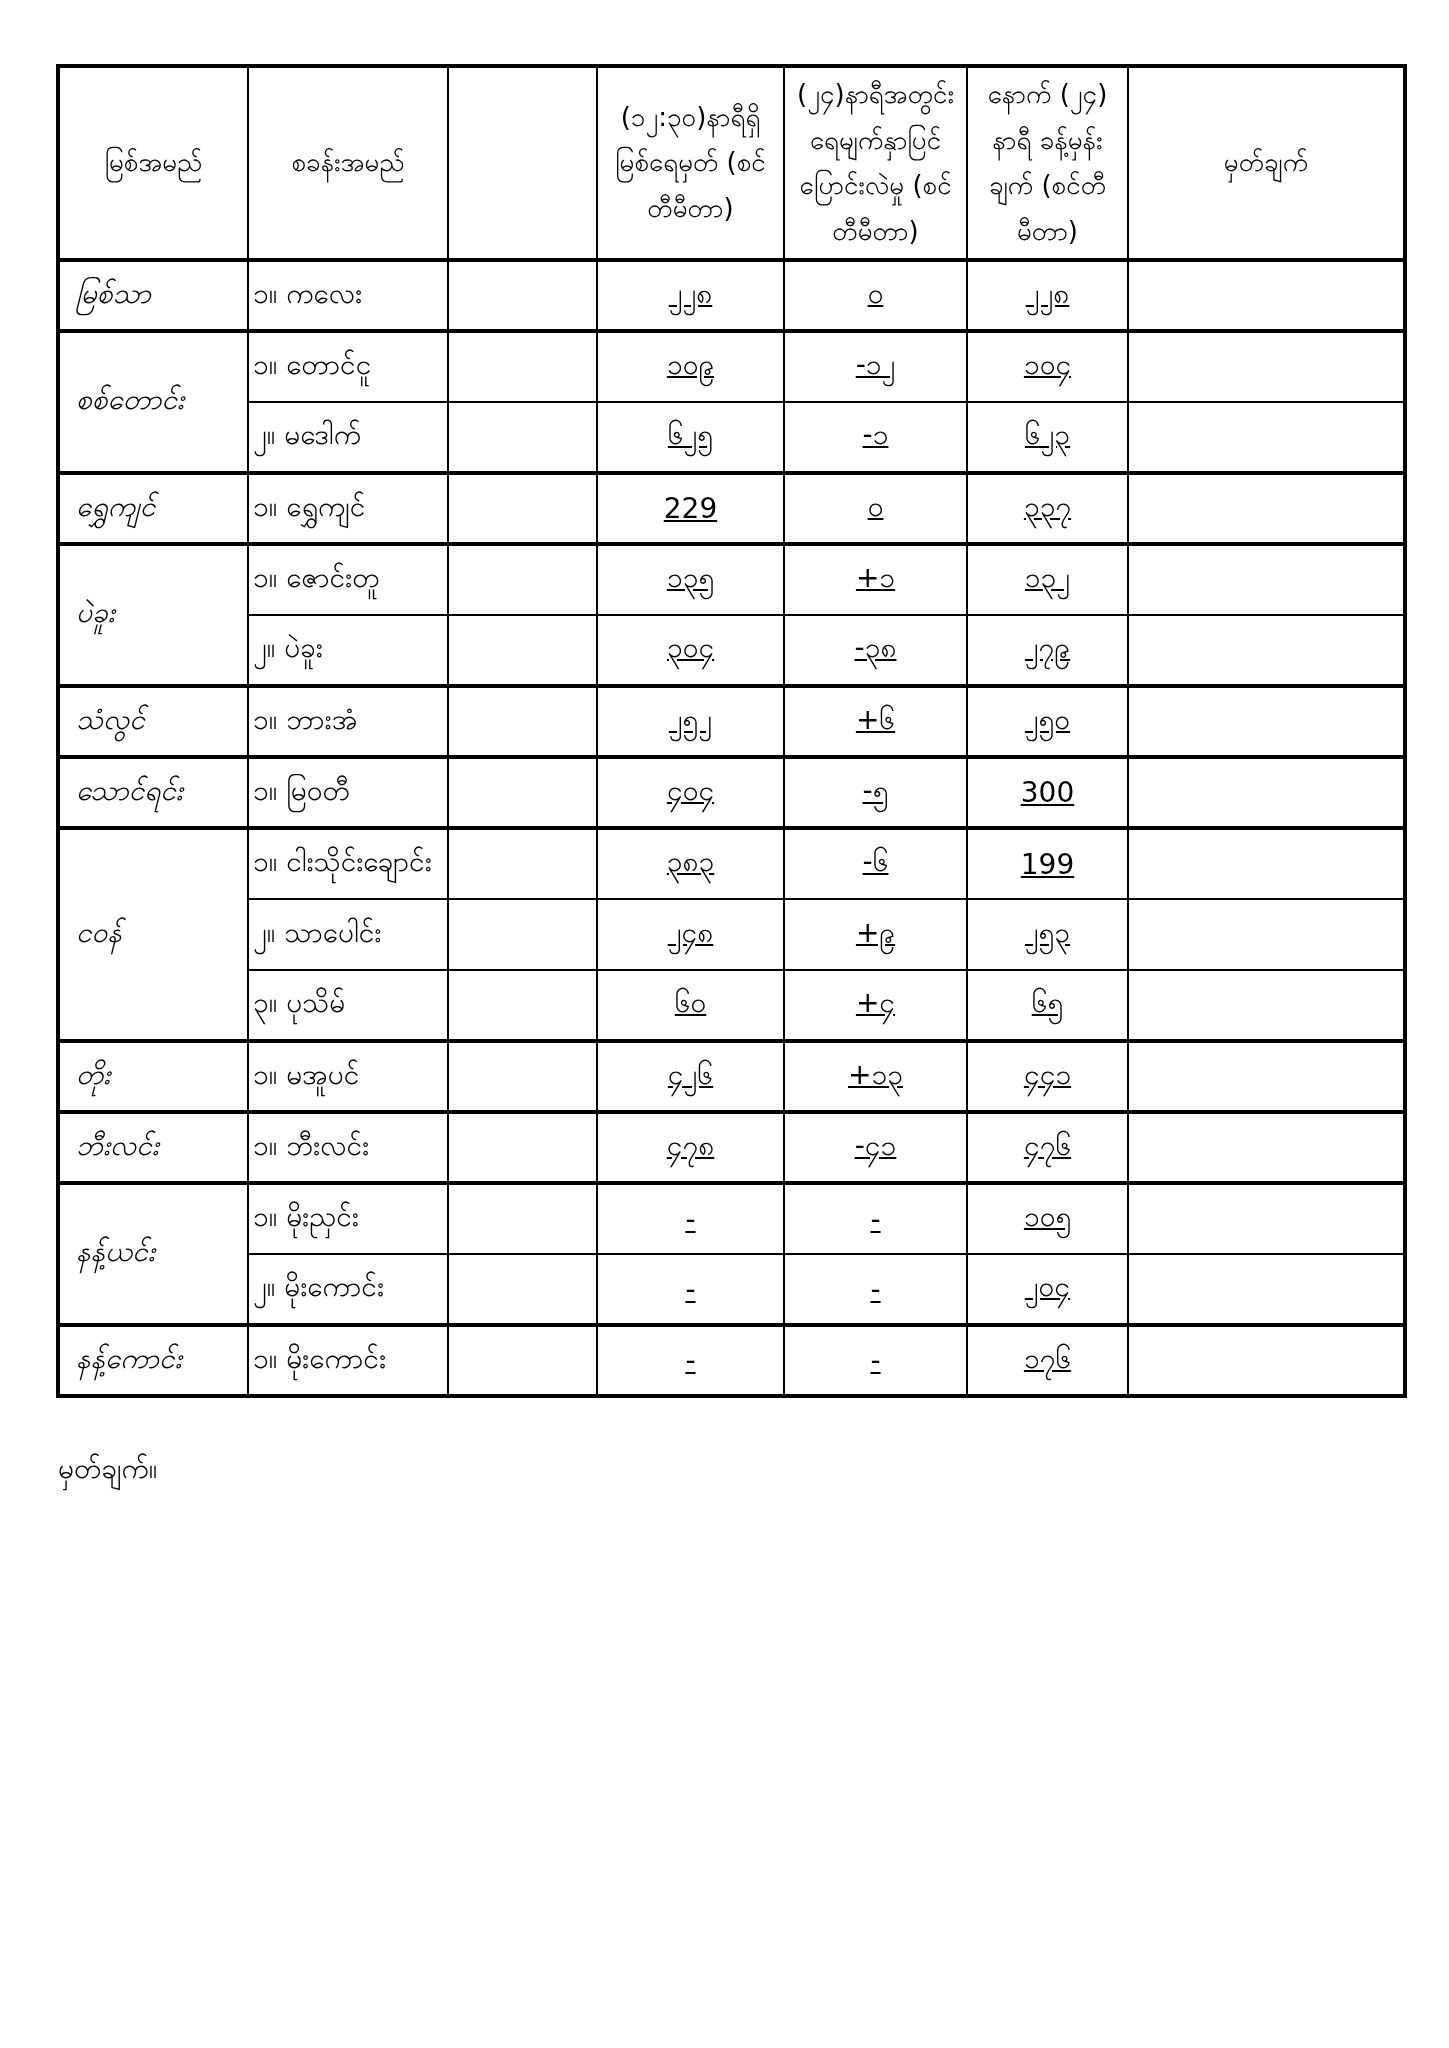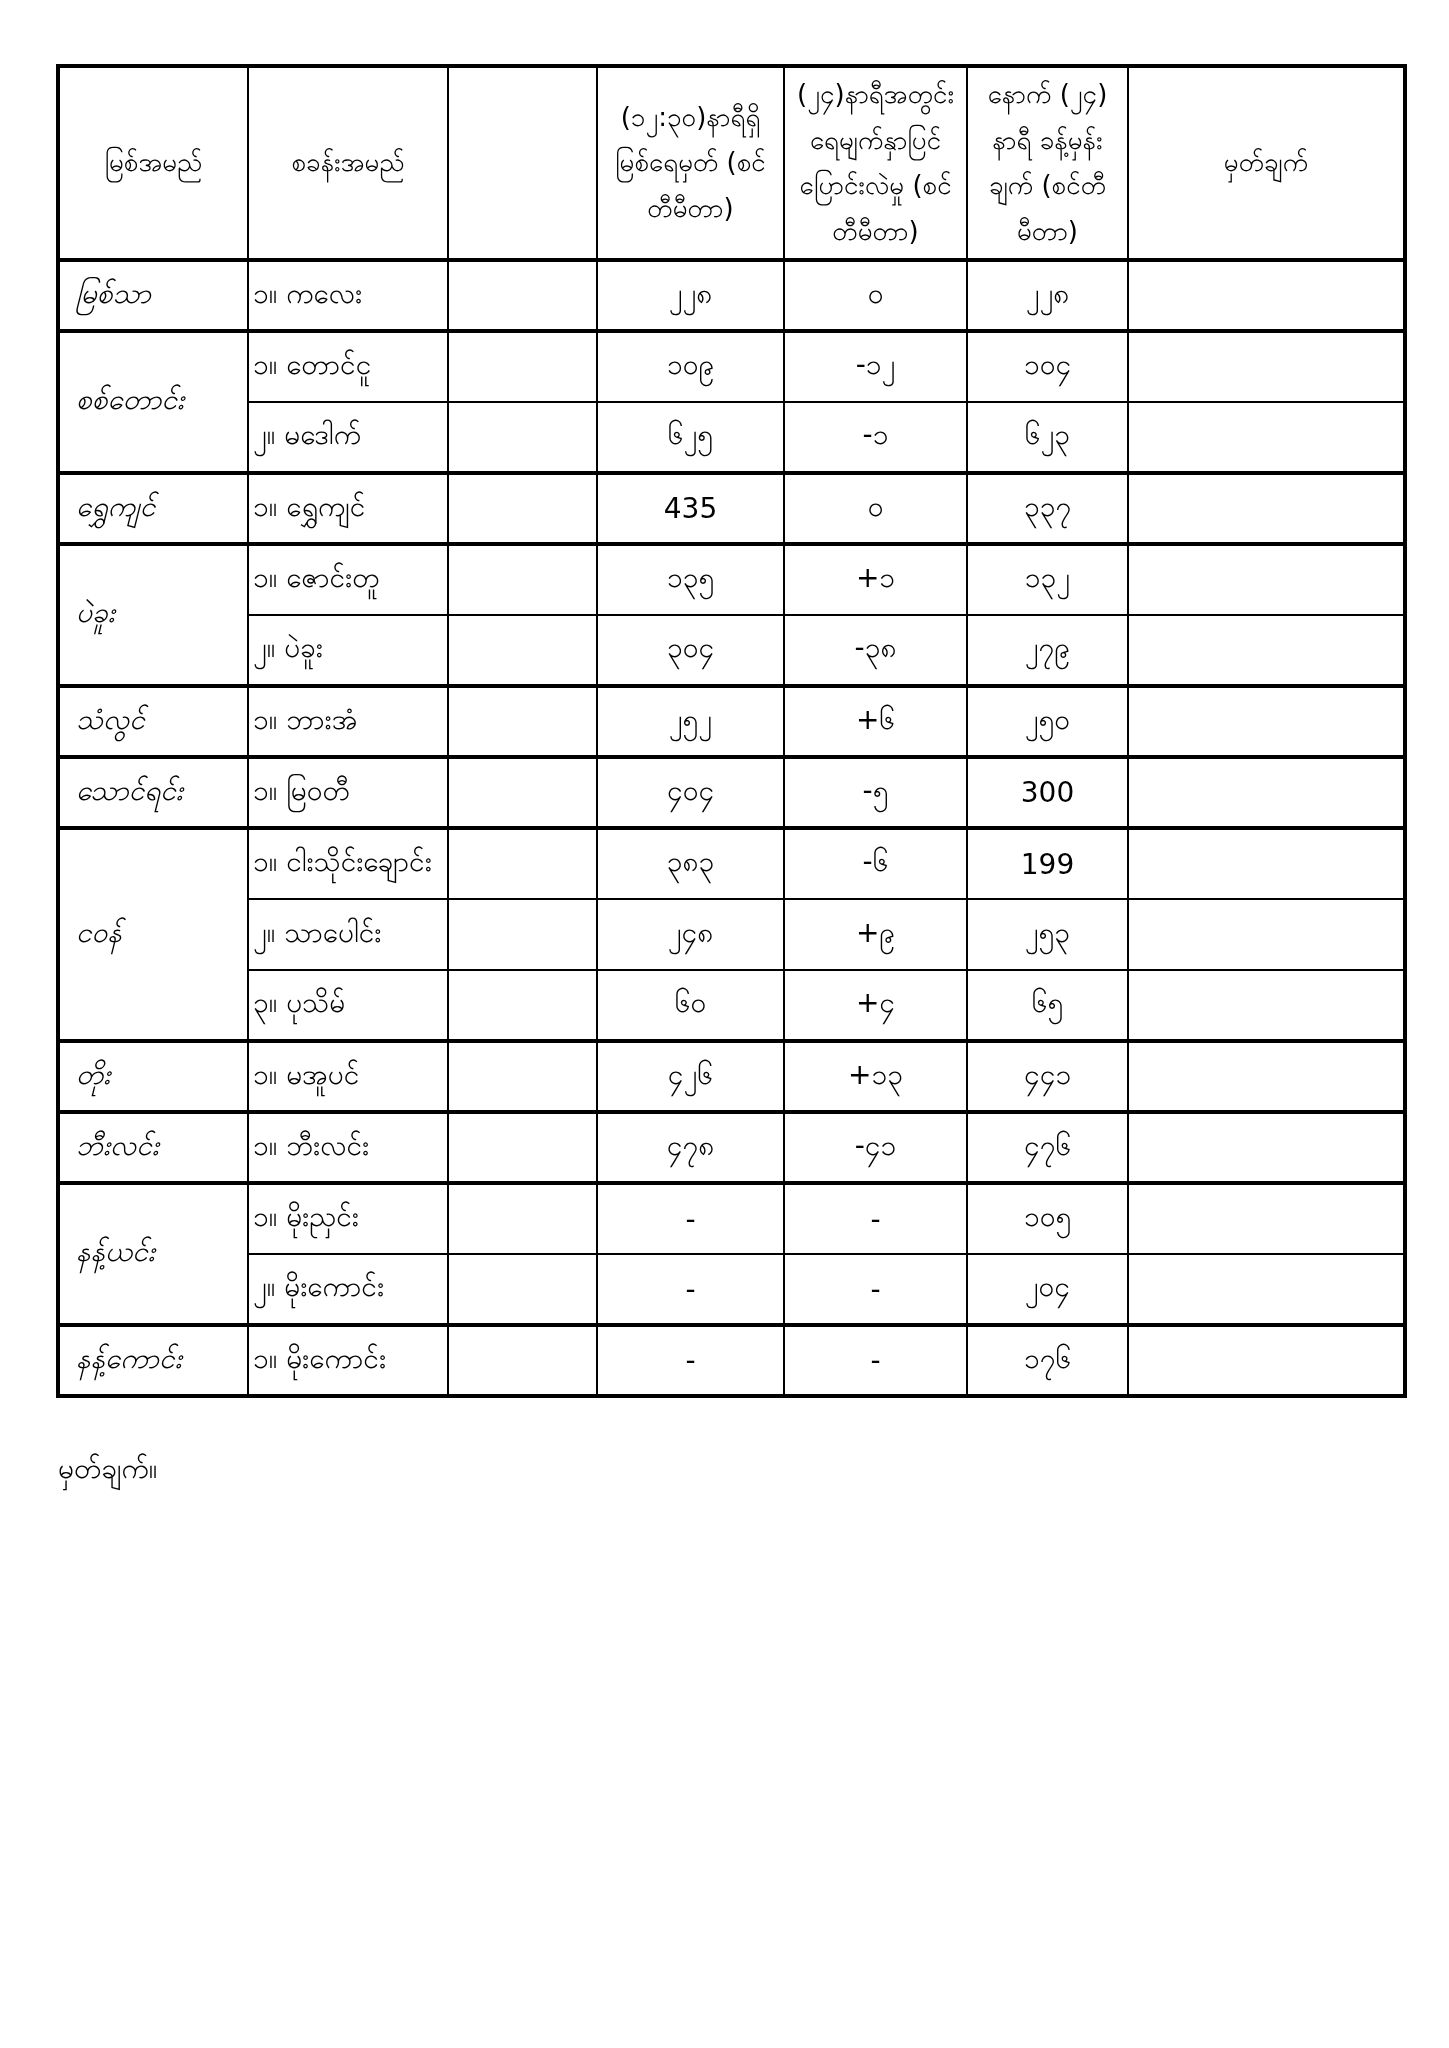--- a/index.html
+++ b/index.html
@@ -37,21 +37,21 @@
     border-bottom-width: 4px;
     padding: 4px 8px;
   }
   .river-table tbody td {
     height: 71px;
     font-size: 28px;
     vertical-align: middle;
   }
   td.river-cell  { text-align: left; padding-left: 16px; font-style: italic; }
   td.station-cell{ text-align: left; padding-left: 4px; }
-  td.num-cell    { text-align: center; }
+  td.num-cell    { text-align: center; text-decoration: underline; }
   td.blank-cell, td.remark-cell { }
   tr.group-start > td { border-top-width: 4px; }
   .footnote {
     position: absolute;
     left: 58px;
     top: 1448px;
     width: 1360px;
     font-size: 28px;
     line-height: 1.5;
     display: flex;
@@ -113,21 +113,21 @@
         <td class="num-cell">၆၂၅</td>
         <td class="num-cell">-၁</td>
         <td class="num-cell">၆၂၃</td>
         <td class="remark-cell"></td>
       </tr>
 
       <tr class="group-start">
         <td class="river-cell">ရွှေကျင်</td>
         <td class="station-cell">၁။ ရွှေကျင်</td>
         <td class="blank-cell"></td>
-        <td class="num-cell">435</td>
+        <td class="num-cell">229</td>
         <td class="num-cell">၀</td>
         <td class="num-cell">၃၃၇</td>
         <td class="remark-cell"></td>
       </tr>
 
       <tr class="group-start">
         <td class="river-cell" rowspan="2">ပဲခူး</td>
         <td class="station-cell">၁။ ဇောင်းတူ</td>
         <td class="blank-cell"></td>
         <td class="num-cell">၁၃၅</td>

